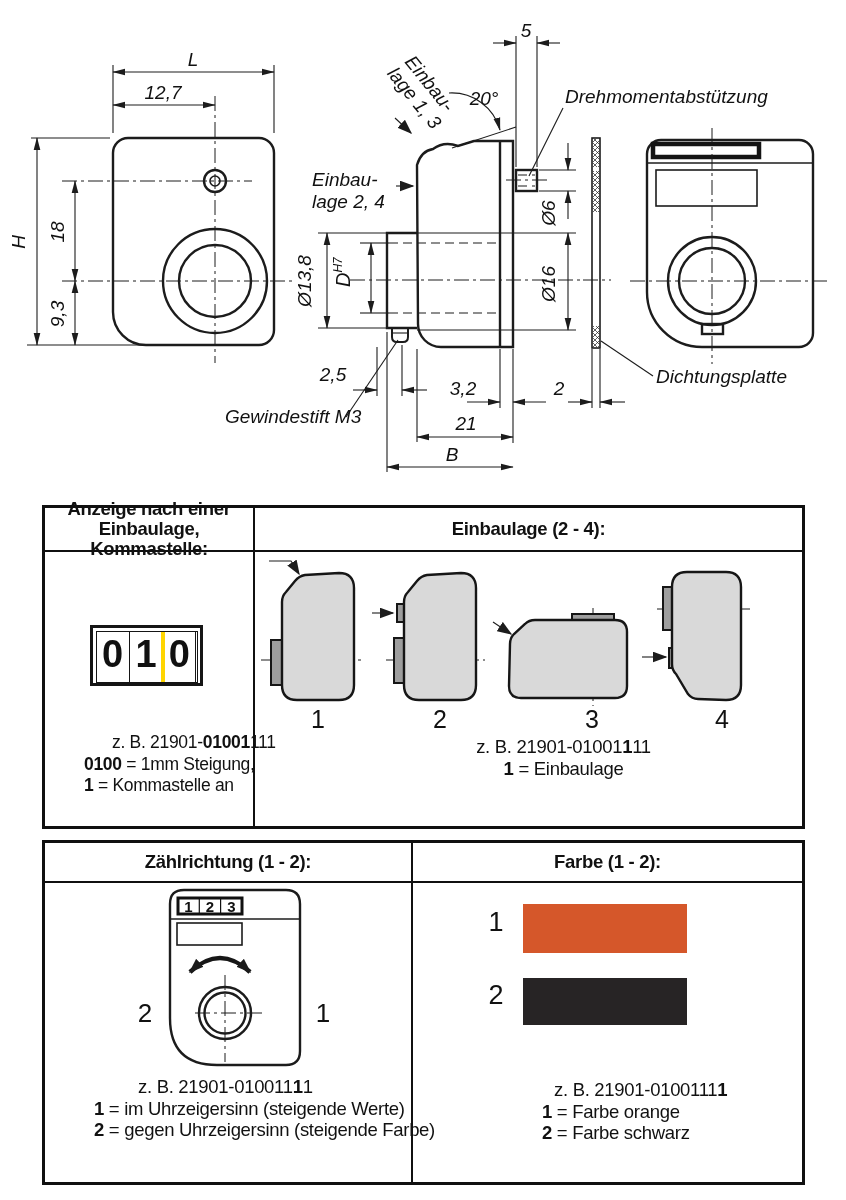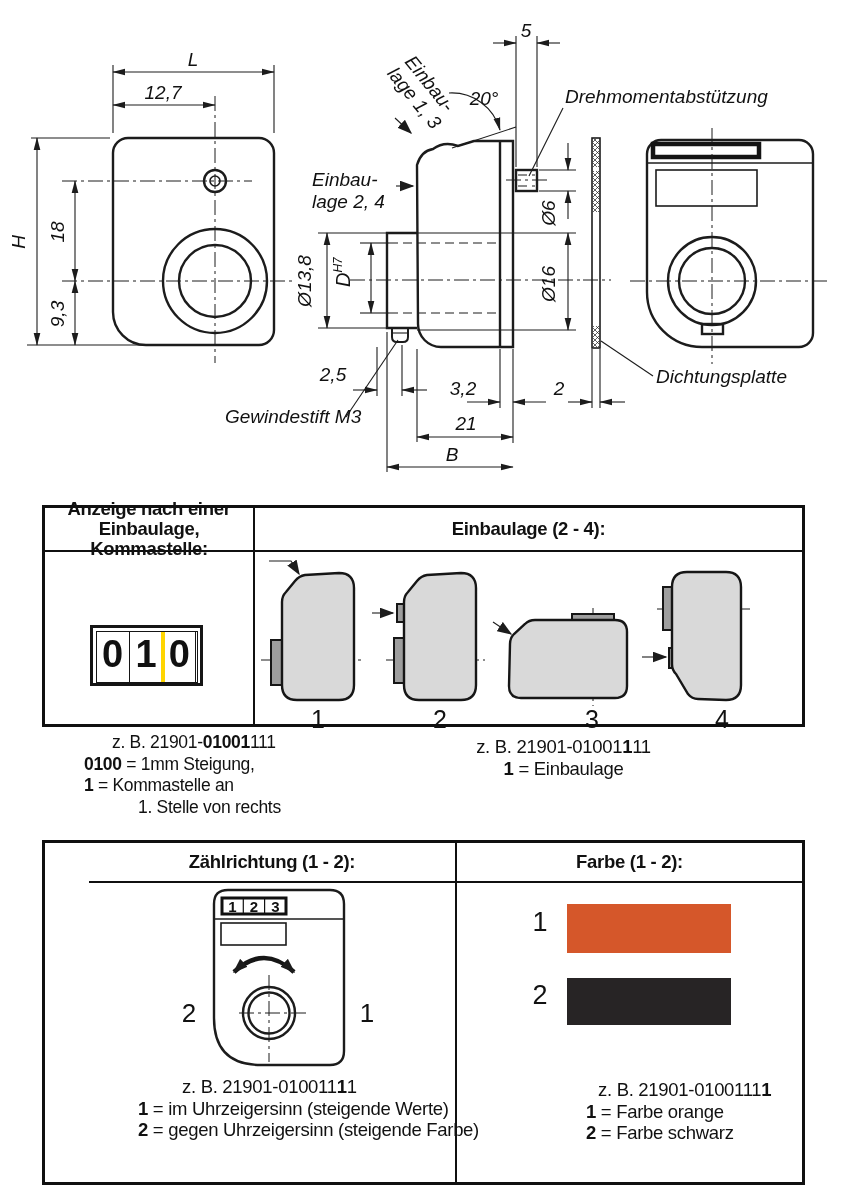--- a/index.html
+++ b/index.html
@@ -9,22 +9,22 @@
   svg text{font-family:"Liberation Sans",sans-serif;fill:#111;}
   text.dim{font-style:italic;font-size:19px;}
   text.pos{font-size:25px;}
   .thick{stroke:#1c1c1c;stroke-width:2.4;fill:none;}
   .thin{stroke:#1c1c1c;stroke-width:1.1;fill:none;}
   .med{stroke:#1c1c1c;stroke-width:1.6;fill:none;}
   .cl{stroke:#1c1c1c;stroke-width:1;stroke-dasharray:15 4 3 4;fill:none;}
   .hid{stroke:#1c1c1c;stroke-width:1.2;stroke-dasharray:9 5;fill:none;}
   .tbl{position:absolute;left:42px;box-sizing:border-box;border:3px solid #101010;
        display:grid;background:#fff;}
-  .t1{top:505px;width:763px;height:222px;grid-template-columns:210px 1fr;grid-template-rows:44px 1fr;}
-  .t2{top:840px;width:763px;height:345px;grid-template-columns:368px 1fr;grid-template-rows:40px 1fr;padding-left:44px;}
+  .t1{top:505px;width:763px;height:324px;grid-template-columns:210px 1fr;grid-template-rows:44px 1fr;}
+  .t2{top:840px;width:763px;height:345px;grid-template-columns:368px 1fr;grid-template-rows:40px 1fr;}
   .cell{position:relative;box-sizing:border-box;}
   .bR{border-right:2.5px solid #101010;}
   .bB{border-bottom:2.5px solid #101010;}
   .hdr{display:flex;flex-direction:column;align-items:center;justify-content:center;
        font-weight:bold;font-size:18.5px;line-height:20px;text-align:center;letter-spacing:-0.3px;}
   .note{position:absolute;font-size:18px;line-height:21.5px;letter-spacing:-0.3px;white-space:nowrap;margin-left:35px;}
   .note b{font-weight:bold;}
   
   .counter{position:absolute;left:45px;top:73px;width:102px;height:50px;
            border:3.5px solid #151515;padding:2.5px;background:#fff;}
@@ -194,21 +194,20 @@
         <div class="digit">0</div>
         <div class="digit">1</div>
         <div class="digit">0</div>
         <div class="comma-line" style="background-color: rgb(255, 213, 0);"></div>
       </div>
     </div>
     <div class="note" style="top:180px;left:4px;font-size:17.5px;">
       <div style="padding-left:28px"><span>z. B. 21901-</span><b>01001</b><span>111</span></div>
       <div><b>0100</b><span> = 1mm Steigung,</span></div>
       <div><b>1</b><span> = Kommastelle an</span></div>
-      <div style="padding-left:54px">1. Stelle von rechts</div>
     </div>
   </div>
   <div class="cell">
     <svg style="left:0;top:0" width="546" height="180" viewBox="0 0 546 180">
 
       <g>
         <line class="cl" x1="6" y1="108" x2="108" y2="108"></line>
         <rect stroke="#161616" stroke-width="2" x="16" y="88" width="12" height="45" fill="#9e9e9e"></rect>
         <path stroke="#161616" stroke-width="2.4" d="M 99,36 Q 99,21 84,21 L 50,23 Q 44,24 40,29 L 31,40 Q 27,44 27,50 L 27,133 Q 27,148 42,148 L 84,148 Q 99,148 99,133 Z" fill="#d9d9d9"></path>
         <path class="thin" d="M 14,9 L 36,9 L 44,22" marker-end="url(#arrB)"></path>

